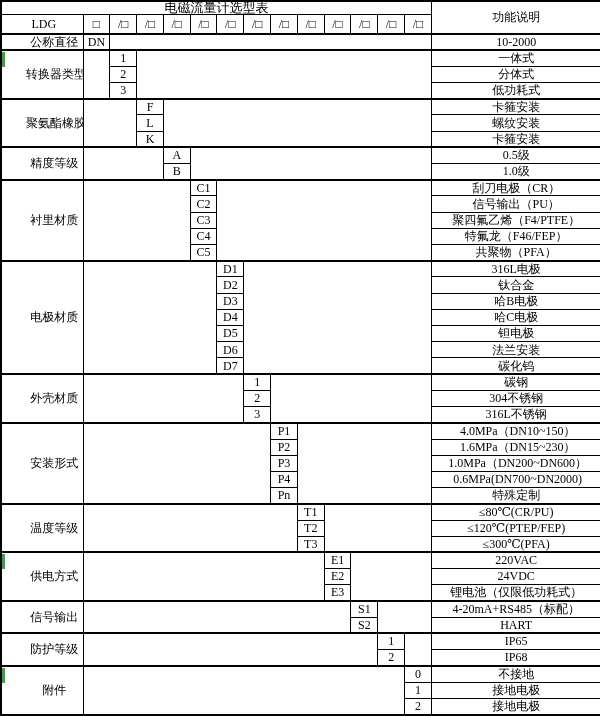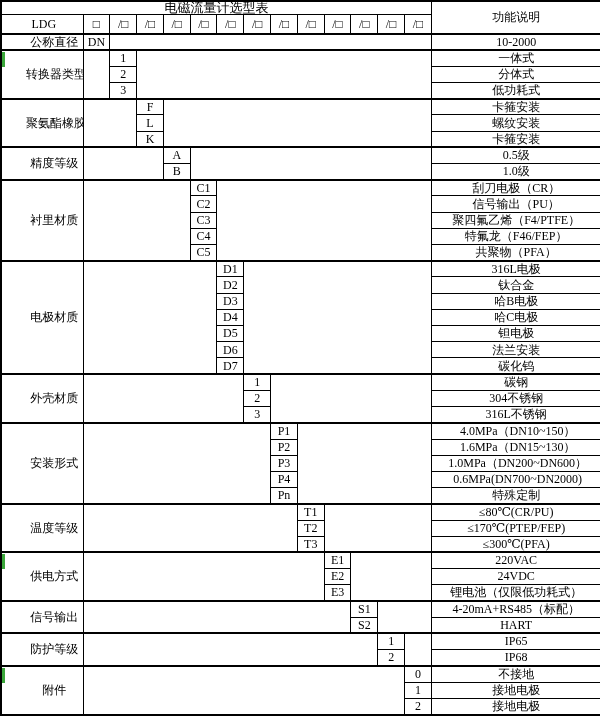--- a/index.html
+++ b/index.html
@@ -196,21 +196,21 @@
       </tr>
       <tr class="group-start">
         <td class="label" rowspan="5">安装形式</td>
         <td rowspan="5" colspan="7"></td>
         <td class="code">P1</td>
         <td rowspan="5" colspan="5"></td>
         <td class="desc left">4.0MPa（DN10~150）</td>
       </tr>
       <tr>
         <td class="code">P2</td>
-        <td class="desc left">1.6MPa（DN15~130）</td>
+        <td class="desc left">1.6MPa（DN15~230）</td>
       </tr>
       <tr>
         <td class="code">P3</td>
         <td class="desc left">1.0MPa（DN200~DN600）</td>
       </tr>
       <tr>
         <td class="code">P4</td>
         <td class="desc left">0.6MPa(DN700~DN2000)</td>
       </tr>
       <tr>
@@ -219,21 +219,21 @@
       </tr>
       <tr class="group-start">
         <td class="label" rowspan="3">温度等级</td>
         <td rowspan="3" colspan="8"></td>
         <td class="code">T1</td>
         <td rowspan="3" colspan="4"></td>
         <td class="desc">≤80℃(CR/PU)</td>
       </tr>
       <tr>
         <td class="code">T2</td>
-        <td class="desc">≤170℃(PTEP/FEP)</td>
+        <td class="desc">≤120℃(PTEP/FEP)</td>
       </tr>
       <tr>
         <td class="code">T3</td>
         <td class="desc">≤300℃(PFA)</td>
       </tr>
       <tr class="group-start">
         <td class="label" rowspan="3">供电方式<span class="green-mark"></span></td>
         <td rowspan="3" colspan="9"></td>
         <td class="code">E1</td>
         <td rowspan="3" colspan="3"></td>

